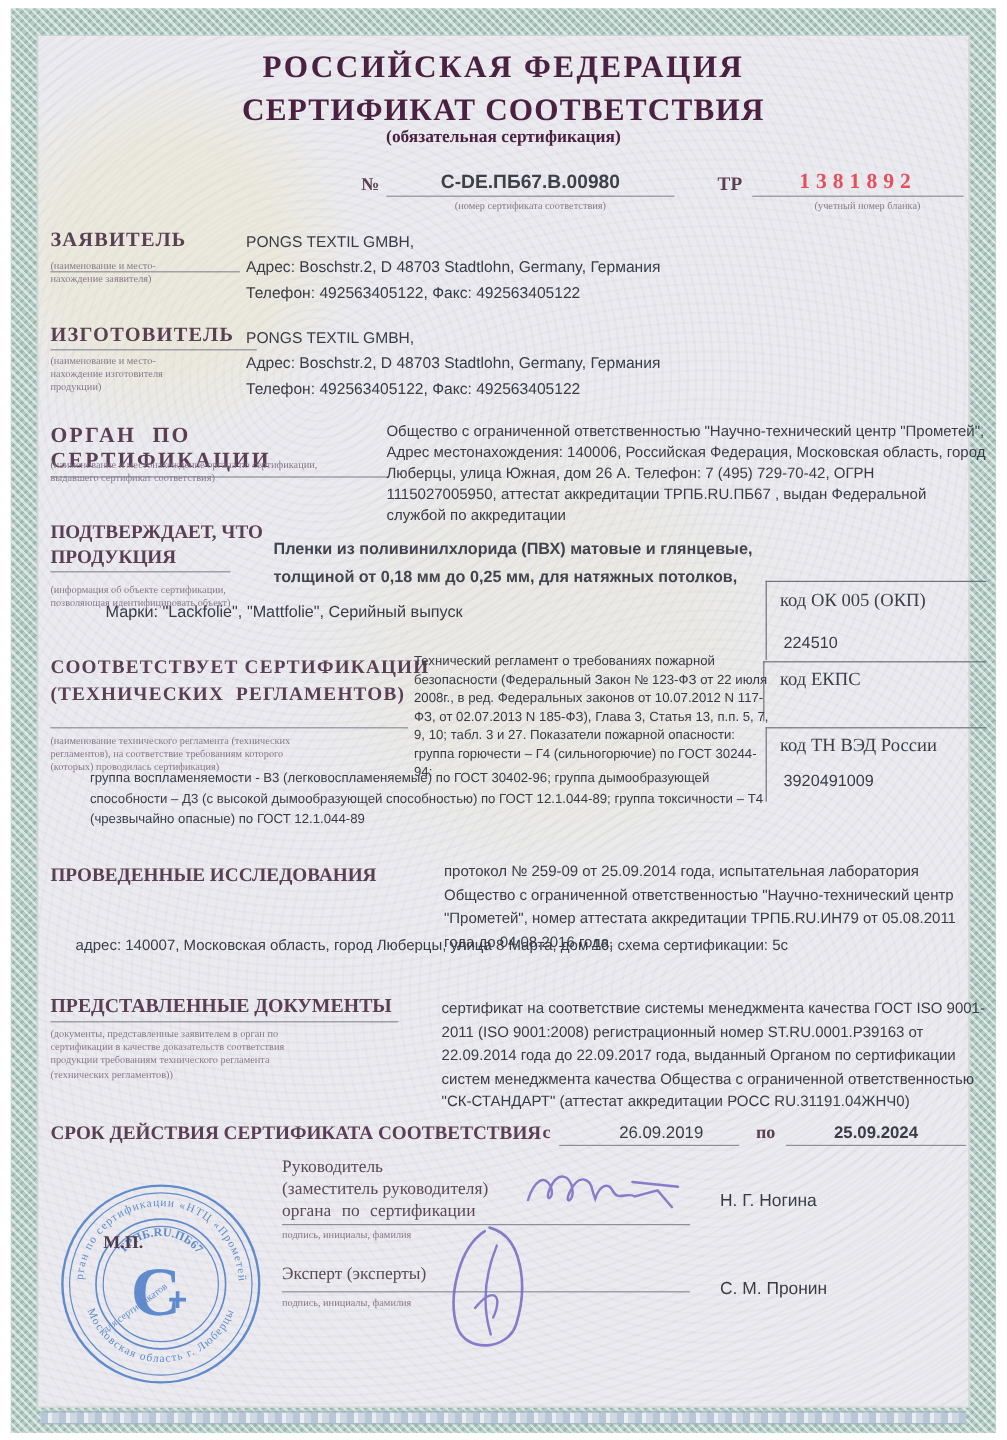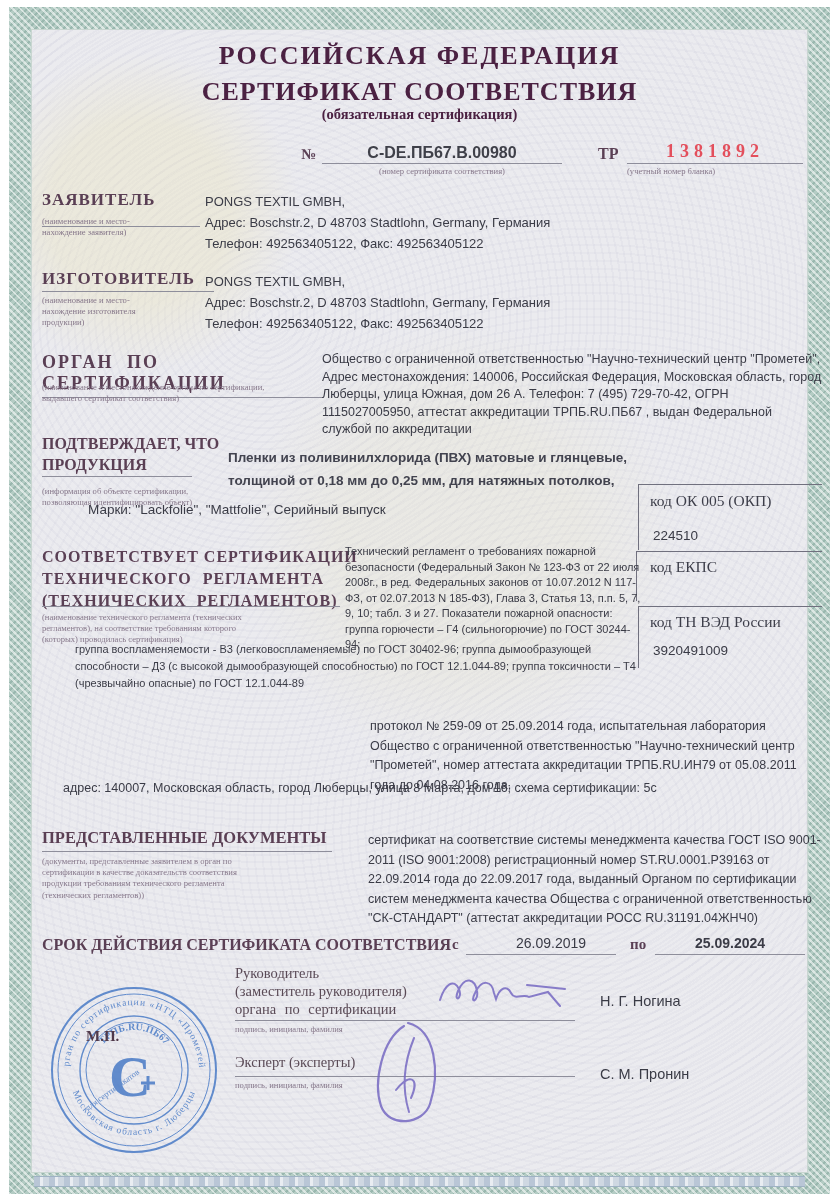--- a/index.html
+++ b/index.html
@@ -48,21 +48,21 @@
 <div class="abs serif title" style="top:77px;left:0;font-size:26px;letter-spacing:1px">СЕРТИФИКАТ СООТВЕТСТВИЯ</div>
 <div class="abs serif title" style="top:106px;left:0;font-size:14.5px">(обязательная сертификация)</div>
 
 <span class="abs serif slabel" style="left:301px;top:146px;font-size:15px">№</span>
 <div class="abs ul" style="left:322px;top:142px;width:240px;height:21px"></div>
 <div class="abs sans" style="left:322px;top:144px;width:240px;text-align:center;font-size:16px;font-weight:bold;color:#3f4049">C-DE.ПБ67.В.00980</div>
 <div class="abs serif cap" style="left:322px;top:166px;width:240px;text-align:center">(номер сертификата соответствия)</div>
 <span class="abs serif slabel" style="left:598px;top:145px;font-size:16px">ТР</span>
 <div class="abs ul" style="left:627px;top:141px;width:176px;height:22px"></div>
 <div class="abs serif red-num" style="left:627px;top:141px;width:176px;text-align:center;font-size:18px">1381892</div>
-<div class="abs serif cap" style="left:627px;top:166px;width:176px;text-align:left">(учетный номер бланка)</div>
+<div class="abs serif cap" style="left:591px;top:166px;width:176px;text-align:right">(учетный номер бланка)</div>
 
 <div class="abs serif slabel ul" style="left:42px;top:190px;font-size:17px;letter-spacing:1px;width:158px;padding-bottom:16px">ЗАЯВИТЕЛЬ</div>
 <div class="abs serif cap" style="left:42px;top:216px;width:160px">
   <div>(наименование и место-</div>
   <div>нахождение  заявителя)</div>
 </div>
 <div class="abs sans btext" style="left:205px;top:191px;width:450px;line-height:21px">
   <div>PONGS TEXTIL GMBH,</div>
   <div>Адрес:  Boschstr.2, D 48703 Stadtlohn, Germany, Германия</div>
   <div>Телефон: 492563405122, Факс: 492563405122</div>
@@ -108,33 +108,33 @@
 <div class="abs boxline-v" style="left:636px;top:551px;height:50px"></div>
 <div class="abs code-label" style="left:650px;top:558px">код ЕКПС</div>
 
 <div class="abs boxline-h" style="left:638px;top:606px;width:184px"></div>
 <div class="abs boxline-v" style="left:638px;top:606px;height:62px"></div>
 <div class="abs code-label" style="left:650px;top:613px">код ТН ВЭД России</div>
 <div class="abs sans code-value" style="left:653px;top:643px">3920491009</div>
 
 <div class="abs serif slabel" style="left:42px;top:546px;font-size:16px;letter-spacing:1px;line-height:22px">
   <div>СООТВЕТСТВУЕТ СЕРТИФИКАЦИИ</div>
-  <div style="word-spacing:6px">ТЕХНИЧЕСКОГО  РЕГЛАМЕНТА</div>
   <div style="word-spacing:5px">(ТЕХНИЧЕСКИХ  РЕГЛАМЕНТОВ)</div>
 </div>
 <div class="abs ul" style="left:42px;top:606px;width:298px"></div>
 <div class="abs serif cap" style="left:42px;top:612px;width:300px">
   <div>(наименование технического регламента (технических</div>
   <div>регламентов), на соответствие требованиям которого</div>
   <div>(которых) проводилась сертификация)</div>
 </div>
 <div class="abs sans" style="left:345px;top:544px;width:300px;font-size:11px;line-height:15.5px;color:#3a3b46">Технический регламент о требованиях пожарной безопасности (Федеральный Закон № 123-ФЗ от 22 июля 2008г., в ред. Федеральных законов от 10.07.2012 N 117-ФЗ, от 02.07.2013 N 185-ФЗ), Глава 3, Статья 13, п.п. 5, 7, 9, 10; табл. 3 и 27. Показатели пожарной опасности: группа горючести – Г4 (сильногорючие) по ГОСТ 30244-94;</div>
 <div class="abs sans" style="left:75px;top:641px;width:568px;font-size:11px;line-height:17px;color:#3a3b46">группа воспламеняемости - В3 (легковоспламеняемые) по ГОСТ 30402-96; группа дымообразующей способности – Д3 (с высокой дымообразующей способностью) по ГОСТ 12.1.044-89; группа токсичности – Т4 (чрезвычайно опасные) по ГОСТ 12.1.044-89</div>
 
 <div class="abs serif slabel" style="left:42px;top:719px;font-size:16px;line-height:22px">
+  <div>ПРОВЕДЕННЫЕ ИССЛЕДОВАНИЯ</div>
 </div>
 <div class="abs sans" style="left:370px;top:717px;width:452px;font-size:12.5px;line-height:19.5px;color:#3a3b46">протокол № 259-09 от 25.09.2014 года, испытательная лаборатория Общество с ограниченной ответственностью "Научно-технический центр "Прометей", номер аттестата аккредитации ТРПБ.RU.ИН79 от 05.08.2011 года до 04.08.2016 года,</div>
 <div class="abs sans" style="left:63px;top:781px;width:720px;font-size:12.5px;color:#3a3b46">адрес: 140007,  Московская область, город Люберцы, улица 8 Марта, дом 16; схема сертификации: 5с</div>
 
 <div class="abs serif slabel ul" style="left:42px;top:828px;font-size:16.5px;width:290px;padding-bottom:3px">ПРЕДСТАВЛЕННЫЕ ДОКУМЕНТЫ</div>
 <div class="abs serif cap" style="left:42px;top:856px;width:300px">
   <div>(документы, представленные заявителем в орган по</div>
   <div>сертификации в качестве доказательств соответствия</div>
   <div>продукции требованиям технического регламента</div>
   <div>(технических регламентов))</div>

